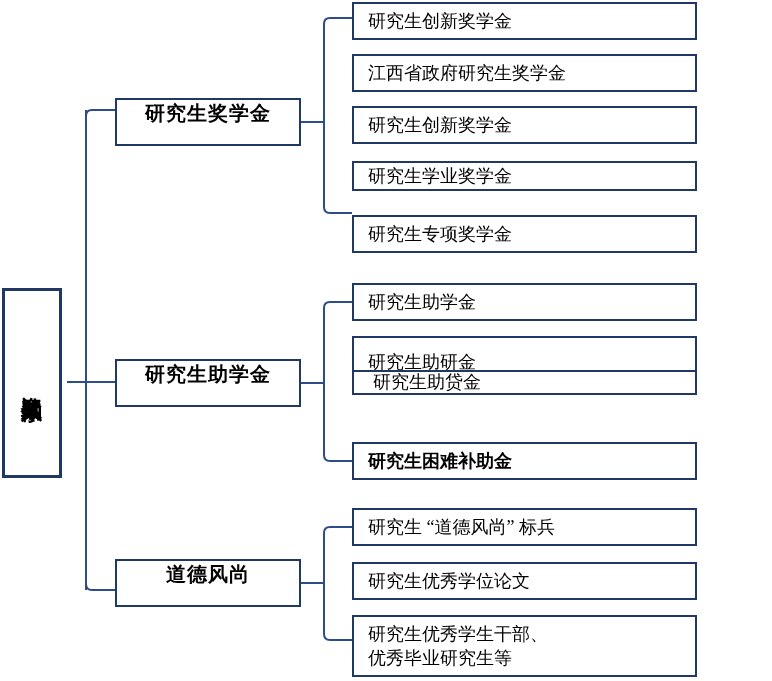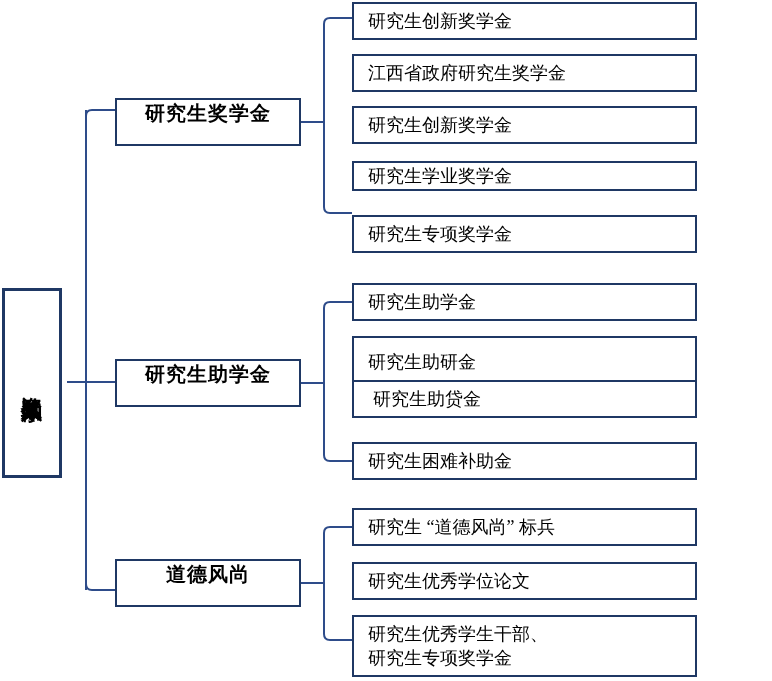--- a/index.html
+++ b/index.html
@@ -146,35 +146,35 @@
   <div class="l2-node" style="top:359px;">
     <span>研究生助学金</span>
   </div>
 
   <div class="leaf-node" style="top:283px;height:38px;">
     <span>研究生助学金</span>
   </div>
   <div class="leaf-node" style="top:336px;height:52px;">
     <span>研究生助研金</span>
   </div>
-  <div class="leaf-node" style="top:380px;height:38px;padding-left:19px;">
+  <div class="leaf-node" style="top:370px;height:25px;padding-left:19px;">
     <span>研究生助贷金</span>
   </div>
-  <div class="leaf-node" style="top:442px;height:38px;">
+  <div class="leaf-node" style="top:442px;height:38px;font-weight:bold;">
     <span>研究生困难补助金</span>
   </div>
 
   <div class="l2-node" style="top:559px;">
     <span>道德风尚</span>
   </div>
 
   <div class="leaf-node" style="top:508px;height:38px;text-align:right;">
     <span>研究生 “道德风尚” 标兵</span>
   </div>
   <div class="leaf-node" style="top:562px;height:38px;">
     <span>研究生优秀学位论文</span>
   </div>
   <div class="leaf-node" style="top:615px;height:62px;">
     <span>研究生优秀学生干部、
-研究生专项奖学金</span>
+优秀毕业研究生等</span>
   </div>
 
 </div>
 
 </body></html>

